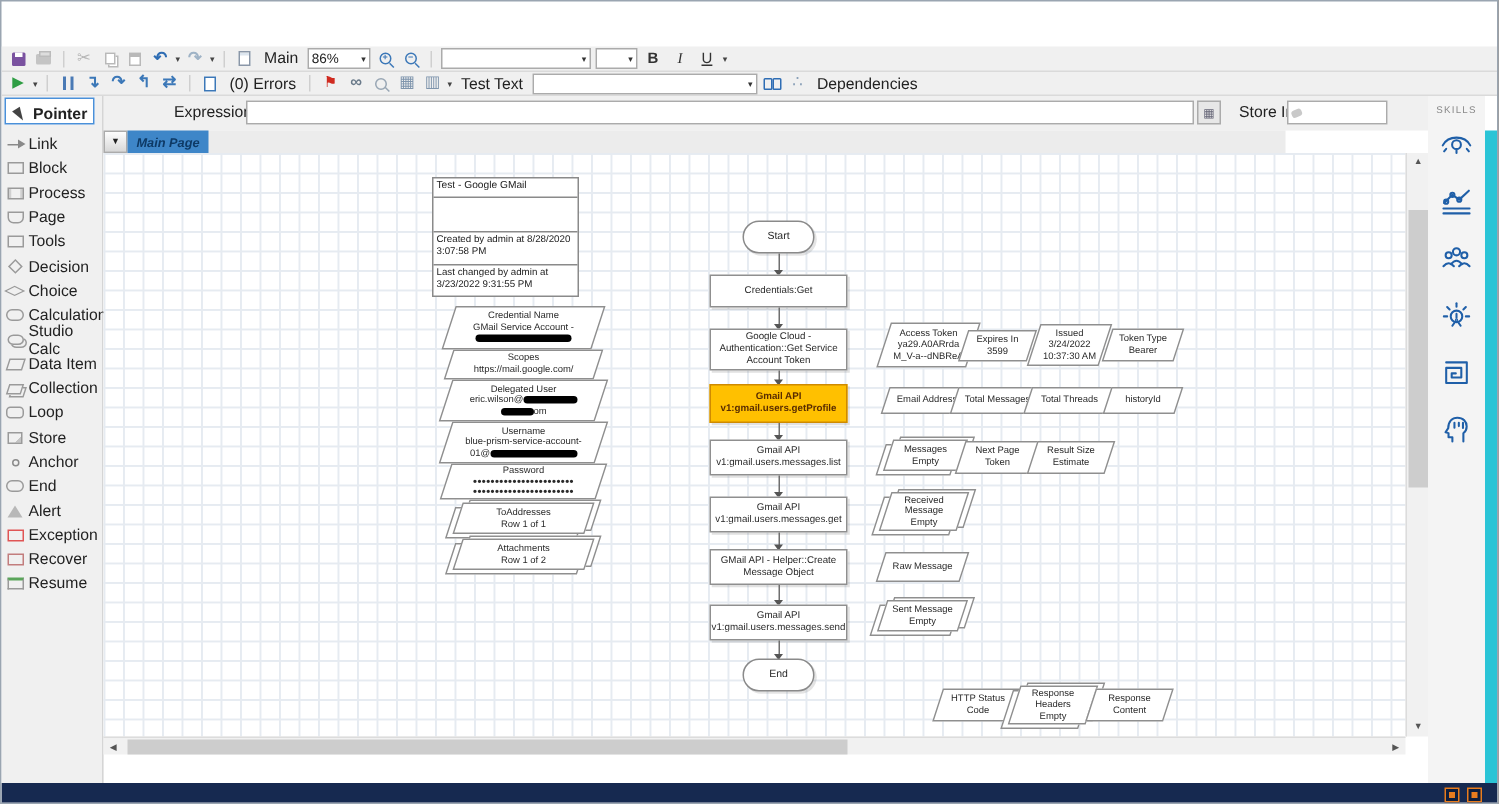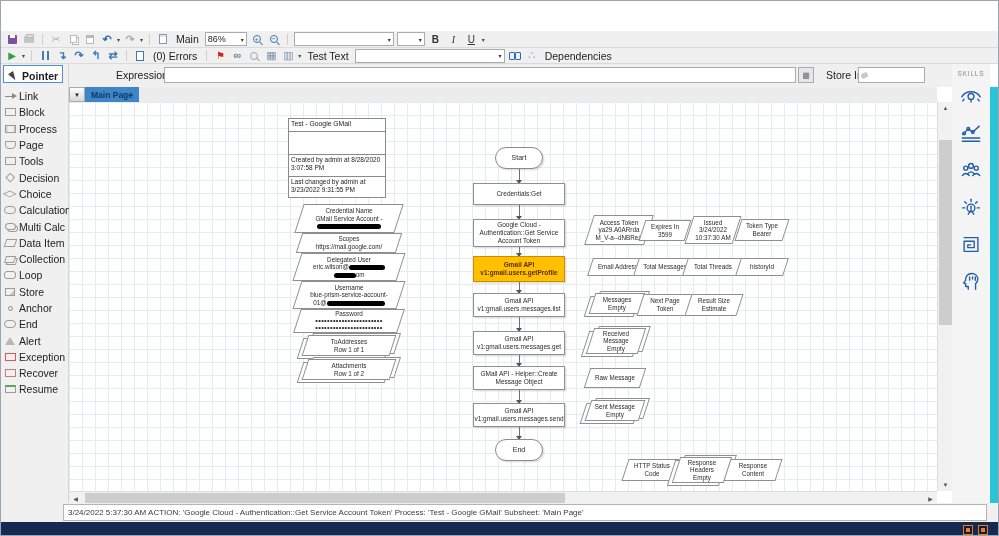--- a/index.html
+++ b/index.html
@@ -77,21 +77,21 @@
   .i-collection{width:10px;height:7px;border:1px solid #9a9a9a;transform:skewX(-18deg);box-shadow:2.5px 2px 0 -1px #f0f0f0,2.5px 2px 0 0 #9a9a9a;}
   .i-loop{width:12px;height:8px;border:1px solid #9a9a9a;border-radius:3px;}
   .i-note{width:10px;height:8px;border:1px solid #9a9a9a;background:linear-gradient(315deg,#c4c4c4 3px,transparent 3px);}
   .i-anchor{width:5px;height:5px;border:1px solid #8a8a8a;border-radius:50%;}
   .i-end{width:12px;height:8px;border:1px solid #9a9a9a;border-radius:4px/50%;}
   .i-alert{width:0;height:0;border-left:5px solid transparent;border-right:5px solid transparent;border-bottom:8px solid #b8b8b8;}
   .i-exception{width:11px;height:8px;border:1px solid #e05555;}
   .i-recover{width:11px;height:8px;border:1px solid #c27d7d;}
   .i-resume{width:11px;height:8px;border:1px solid #9a9a9a;border-top:2px solid #5aa55a;}
   
-  #tabrow{position:absolute;left:68px;top:86px;width:868px;height:15px;background:#ececec;display:flex;align-items:stretch;}
+  #tabrow{position:absolute;left:68px;top:86px;width:788px;height:15px;background:#ececec;display:flex;align-items:stretch;font-style:italic;}
   #tab-dropdown{width:16px;background:linear-gradient(#fdfdfd,#d8d8d8);border:1px solid #ababab;display:flex;align-items:center;justify-content:center;font-size:6px;color:#222;flex:none;}
   #tab-mainpage{min-width:52px;background:#3e86c8;color:#0e3a66;font-size:8.5px;font-weight:700;display:flex;align-items:center;justify-content:center;padding:0 6px;flex:none;}
   
   #canvas{position:absolute;left:68px;top:101px;width:868px;height:389px;background:#fff;background-image:linear-gradient(to right,#e6ebf1 1px,transparent 1px),linear-gradient(to bottom,#e6ebf1 1px,transparent 1px);background-size:13px 13px;overflow:hidden;}
   .node{position:absolute;}
   .node .txt{position:relative;width:100%;height:100%;display:flex;flex-direction:column;justify-content:center;font-size:6.3px;line-height:1.2;text-align:center;color:#2a2a2a;white-space:nowrap;}
   .node.term{background:#fff;border:1px solid #8a8a8a;border-radius:11px;box-shadow:1.5px 1.5px 0 rgba(120,120,120,.2);}
   .node.term .txt{font-size:7px;}
   .node.action{background:#fff;border:1px solid #8f8f8f;box-shadow:1.5px 1.5px 0 rgba(120,120,120,.22);}
   .node.action .txt{font-size:6.5px;}
@@ -282,21 +282,21 @@
         <div class="tb-item">
           <span class="tbx-ico">
             <span class="shp i-calculation"></span>
           </span>
           <span>Calculation</span>
         </div>
         <div class="tb-item">
           <span class="tbx-ico">
             <span class="shp i-multicalc"></span>
           </span>
-          <span>Multi Calc</span>
+          <span>Studio Calc</span>
         </div>
         <div class="tb-item">
           <span class="tbx-ico">
             <span class="shp i-dataitem"></span>
           </span>
           <span>Data Item</span>
         </div>
         <div class="tb-item">
           <span class="tbx-ico">
             <span class="shp i-collection"></span>
@@ -659,22 +659,19 @@
       <span class="skill-ico"><svg width="22" height="22" viewBox="0 0 24 24" fill="none" stroke="#1f5fa8" stroke-width="1.5" stroke-linecap="round" stroke-linejoin="round">
           <path d="M4.5 5 h15 v15 h-15 v-11 h11 v7 h-7 v-3 h3"></path>
         </svg></span>
       <span class="skill-ico"><svg width="22" height="22" viewBox="0 0 24 24" fill="none" stroke="#1f5fa8" stroke-width="1.5" stroke-linecap="round" stroke-linejoin="round">
           <path d="M9 21 v-3 H6.2 v-3 l-2.2 -.6 2 -3 C6 6.5 8.8 3.8 12.6 3.8 c4.3 0 6.8 2.9 6.8 6.3 0 2.4 -1.1 3.9 -2.4 5 V21"></path>
           <path d="M10.5 7.5 v3.6 m3.2 -3.6 v2.4 m3 -2.4 v3.8"></path>
         </svg></span>
     </div>
   <div id="cyanstrip"></div>
 
-  <div id="bottomstrip">
-    <div id="statusbar">3/24/2022 5:37:30 AM ACTION: 'Google Cloud - Authentication::Get Service Account Token' Process: 'Test - Google GMail' Subsheet: 'Main Page'</div>
-  </div>
 
   <div id="taskbar">
     <span class="tkico"></span>
     <span class="tkico"></span>
   </div>
 
 </div>
 
 </body></html>

